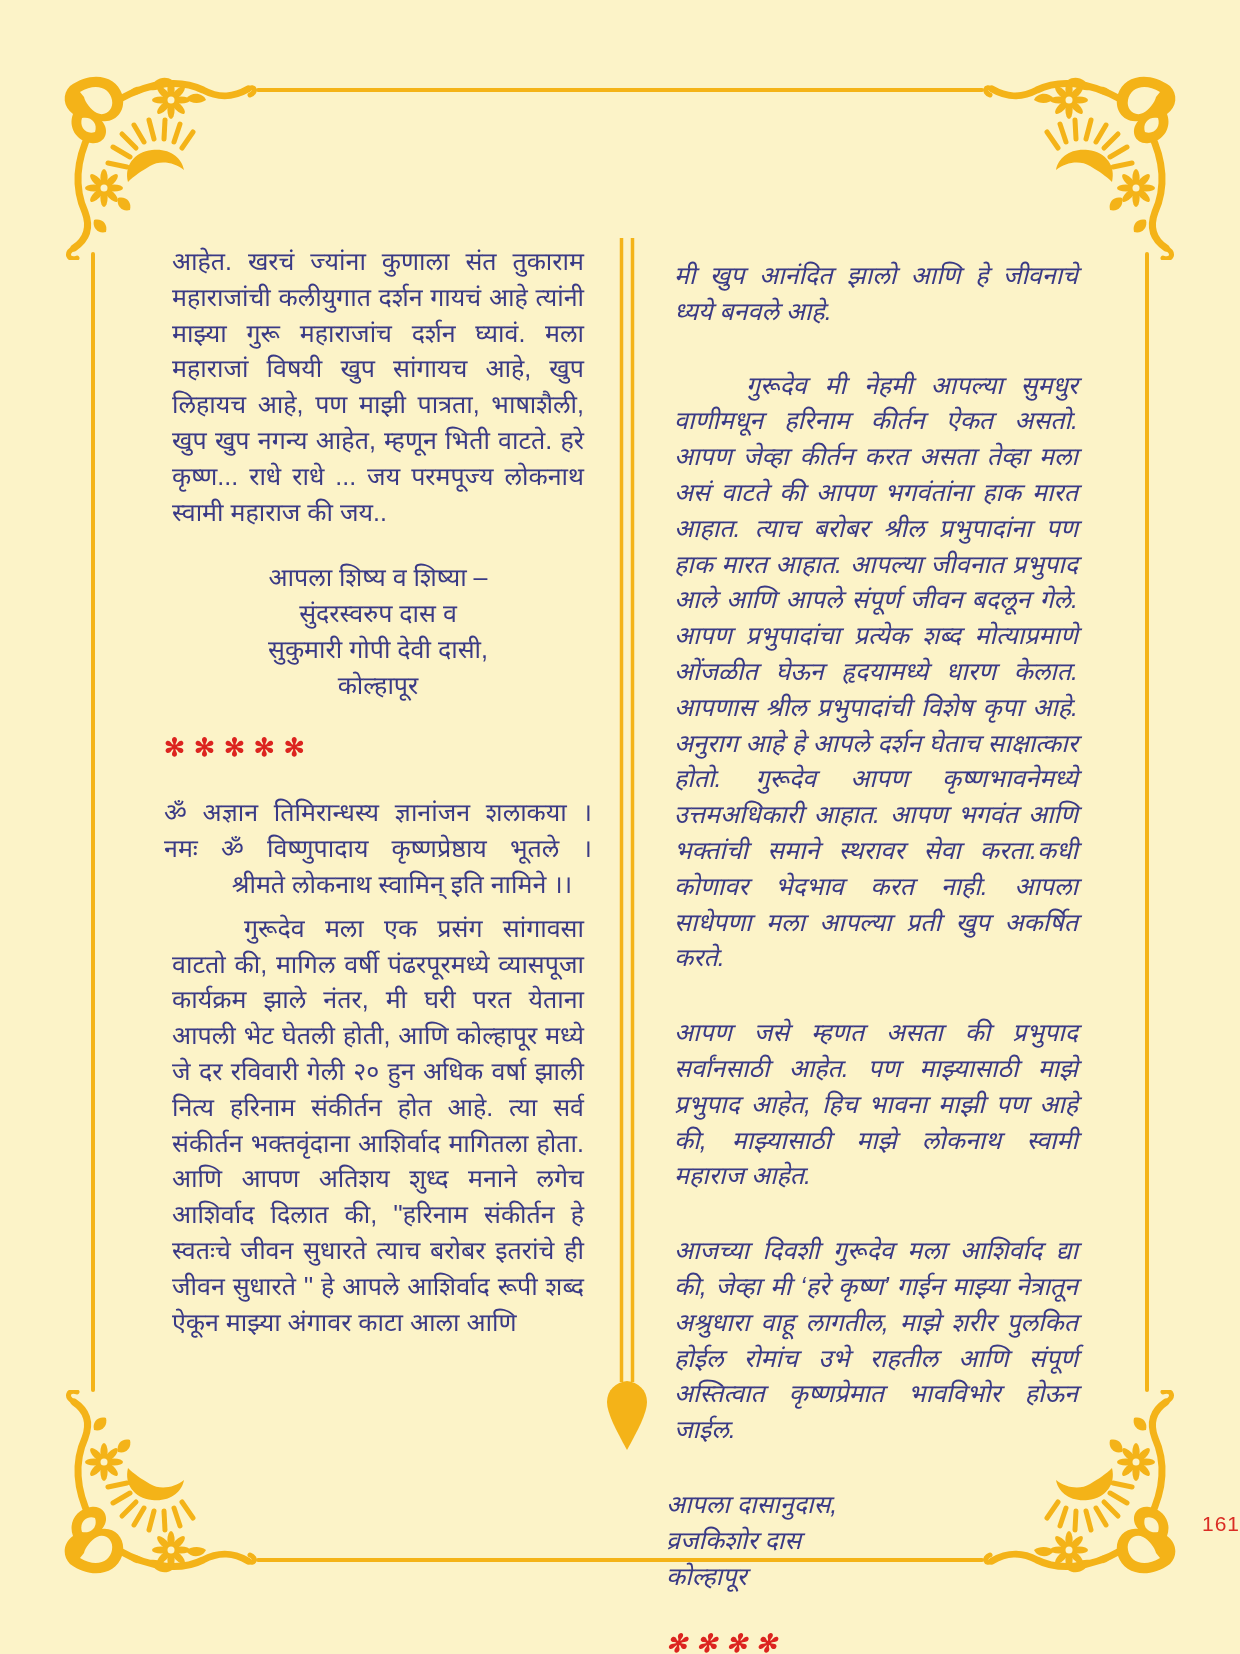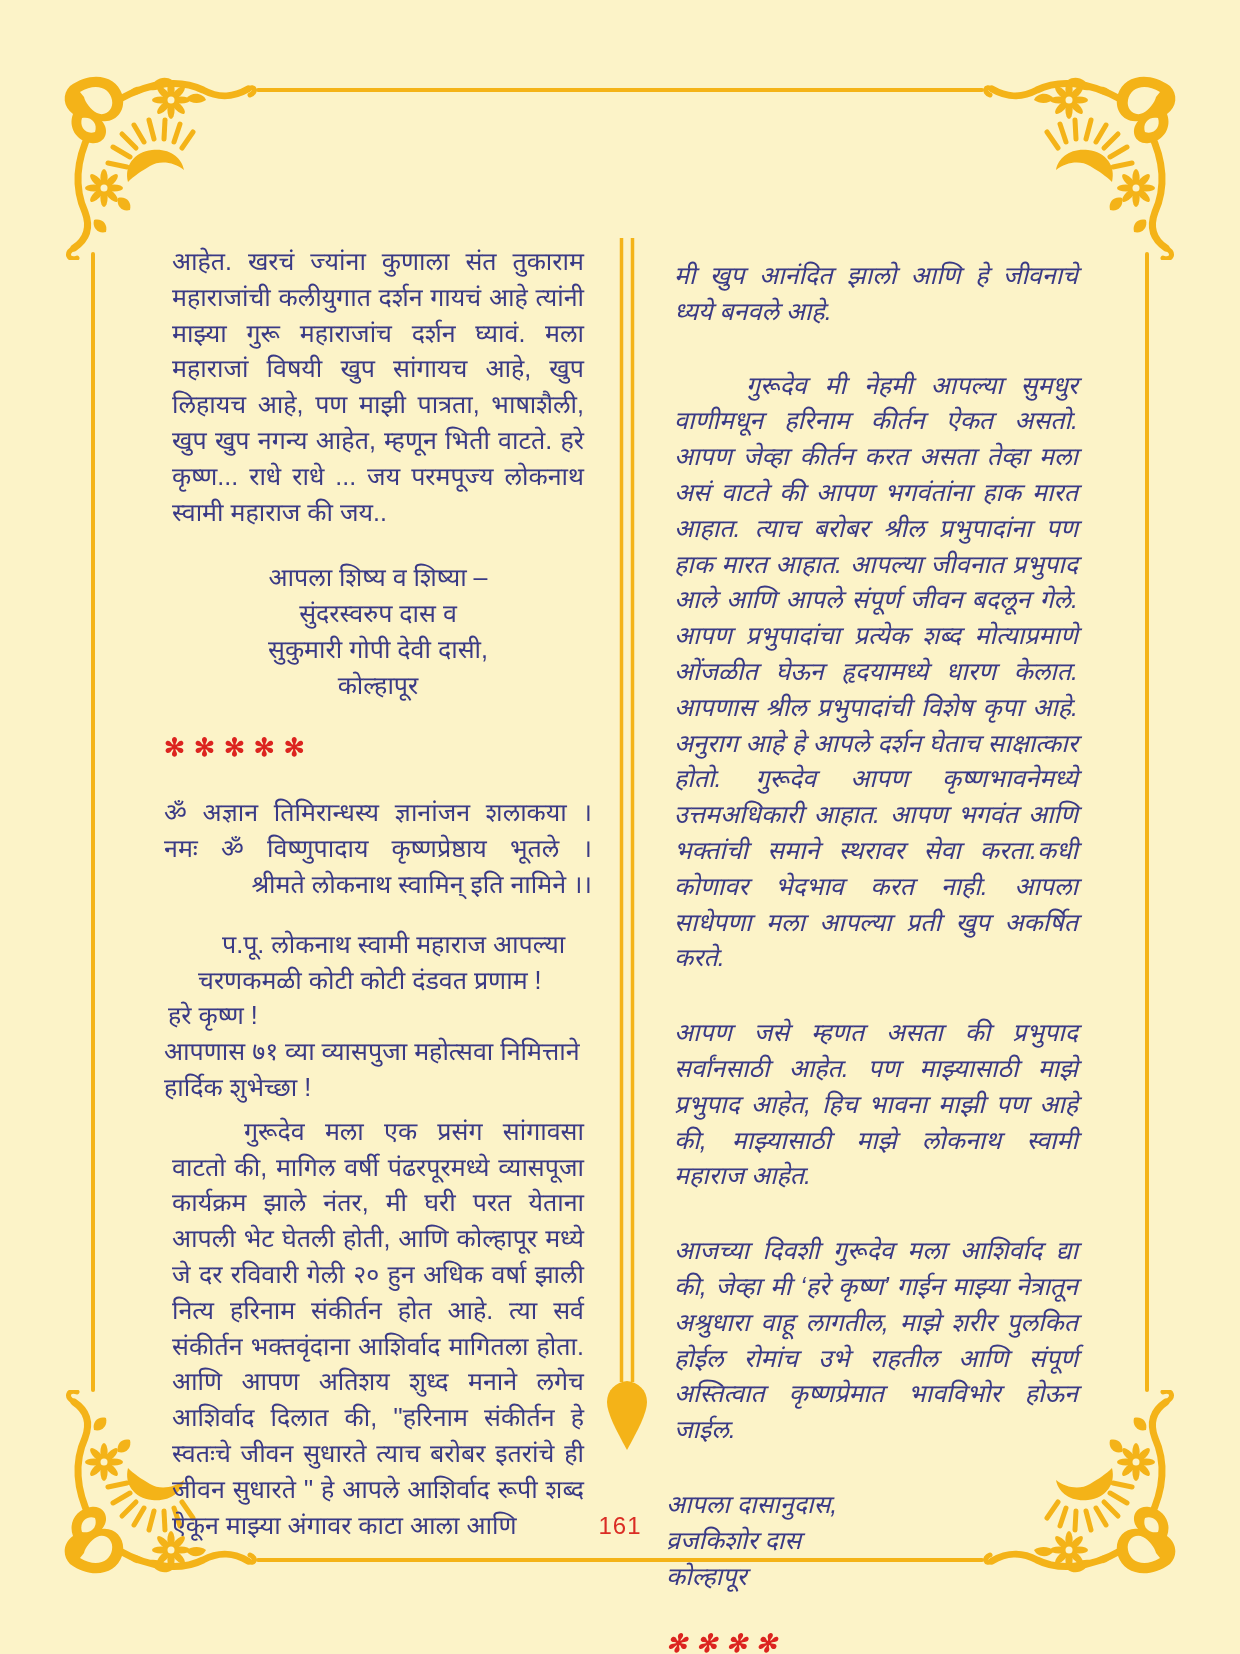--- a/index.html
+++ b/index.html
@@ -40,32 +40,32 @@
     color:#DC241F;
     font-size:25px;
     letter-spacing:9px;
     font-weight:bold;
     text-align:left;
   }
   .sep-left{margin-top:26px;}
   .sep-right{margin-top:32px;}
   .shloka{margin-top:30px;}
   .shloka .jl{text-align:justify;text-align-last:justify;}
-  .shloka .jn{text-align:right;margin-left:48px;}
+  .shloka .jn{text-align:center;margin-left:48px;}
   .salutation{margin-top:24px;text-align:left;}
   .sal-1{padding-left:58px;}
   .sal-2{padding-left:34px;}
   .sal-3{padding-left:4px;}
   .mt38{margin-top:38px;}
   .mt39{margin-top:39px;}
   .pagenum{
     position:absolute;top:1512px;left:0;right:0;
-    text-align:center;
+    text-align:right;
     color:#DA2C24;
-    font-size:24px;
+    font-size:21px;
     letter-spacing:1px;
   }
 </style>
 </head>
 <body>
 
 <div class="page">
 
   <svg width="0" height="0" style="position:absolute" aria-hidden="true">
     <symbol id="corner-ornament" viewBox="0 0 200 190">
@@ -158,27 +158,20 @@
     </div>
 
     <div class="sep sep-left">✻✻✻✻✻</div>
 
     <div class="shloka">
       <div class="jl">ॐ अज्ञान तिमिरान्धस्य ज्ञानांजन शलाकया ।</div>
       <div class="jl">नमः ॐ विष्णुपादाय कृष्णप्रेष्ठाय भूतले ।</div>
       <div class="jn">श्रीमते लोकनाथ स्वामिन् इति नामिने ।।</div>
     </div>
 
-    <div class="salutation">
-      <div class="sal-1">प.पू. लोकनाथ स्वामी महाराज आपल्या</div>
-      <div class="sal-2">चरणकमळी कोटी कोटी दंडवत प्रणाम !</div>
-      <div class="sal-3">हरे कृष्ण !</div>
-      <div>आपणास ७१ व्या व्यासपुजा महोत्सवा निमित्ताने</div>
-      <div>हार्दिक शुभेच्छा !</div>
-    </div>
 
     <p class="para indent">गुरूदेव मला एक प्रसंग सांगावसा वाटतो की, मागिल वर्षी पंढरपूरमध्ये व्यासपूजा कार्यक्रम झाले नंतर, मी घरी परत येताना आपली भेट घेतली होती, आणि कोल्हापूर मध्ये जे दर रविवारी गेली २० हुन अधिक वर्षा झाली नित्य हरिनाम संकीर्तन होत आहे. त्या सर्व संकीर्तन भक्तवृंदाना आशिर्वाद मागितला होता. आणि आपण अतिशय शुध्द मनाने लगेच आशिर्वाद दिलात की, ''हरिनाम संकीर्तन हे स्वतःचे जीवन सुधारते त्याच बरोबर इतरांचे ही जीवन सुधारते '' हे आपले आशिर्वाद रूपी शब्द ऐकून माझ्या अंगावर काटा आला आणि</p>
   </div>
 
   <div class="col col-right">
     <p class="para">मी खुप आनंदित झालो आणि हे जीवनाचे ध्यये बनवले आहे.</p>
     <p class="para indent mt38">गुरूदेव मी नेहमी आपल्या सुमधुर वाणीमधून हरिनाम कीर्तन ऐकत असतो. आपण जेव्हा कीर्तन करत असता तेव्हा मला असं वाटते की आपण भगवंतांना हाक मारत आहात. त्याच बरोबर श्रील प्रभुपादांना पण हाक मारत आहात. आपल्या जीवनात प्रभुपाद आले आणि आपले संपूर्ण जीवन बदलून गेले. आपण प्रभुपादांचा प्रत्येक शब्द मोत्याप्रमाणे ओंजळीत घेऊन हृदयामध्ये धारण केलात. आपणास श्रील प्रभुपादांची विशेष कृपा आहे. अनुराग आहे हे आपले दर्शन घेताच साक्षात्कार होतो. गुरूदेव आपण कृष्णभावनेमध्ये उत्तमअधिकारी आहात. आपण भगवंत आणि भक्तांची समाने स्थरावर सेवा करता.कधी कोणावर भेदभाव करत नाही. आपला साधेपणा मला आपल्या प्रती खुप अकर्षित करते.</p>
     <p class="para mt39">आपण जसे म्हणत असता की प्रभुपाद सर्वांनसाठी आहेत. पण माझ्यासाठी माझे प्रभुपाद आहेत, हिच भावना माझी पण आहे की, माझ्यासाठी माझे लोकनाथ स्वामी महाराज आहेत.</p>
     <p class="para mt39">आजच्या दिवशी गुरूदेव मला आशिर्वाद द्या की, जेव्हा मी ‘हरे कृष्ण’ गाईन माझ्या नेत्रातून अश्रुधारा वाहू लागतील, माझे शरीर पुलकित होईल रोमांच उभे राहतील आणि संपूर्ण अस्तित्वात कृष्णप्रेमात भावविभोर होऊन जाईल.</p>
 

